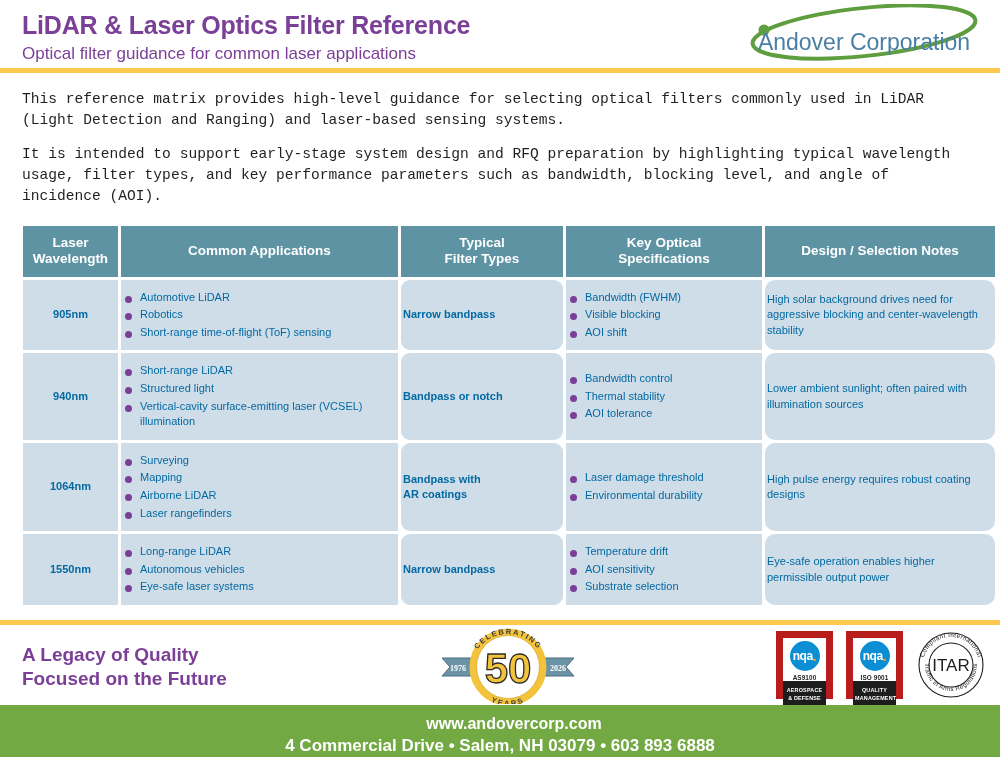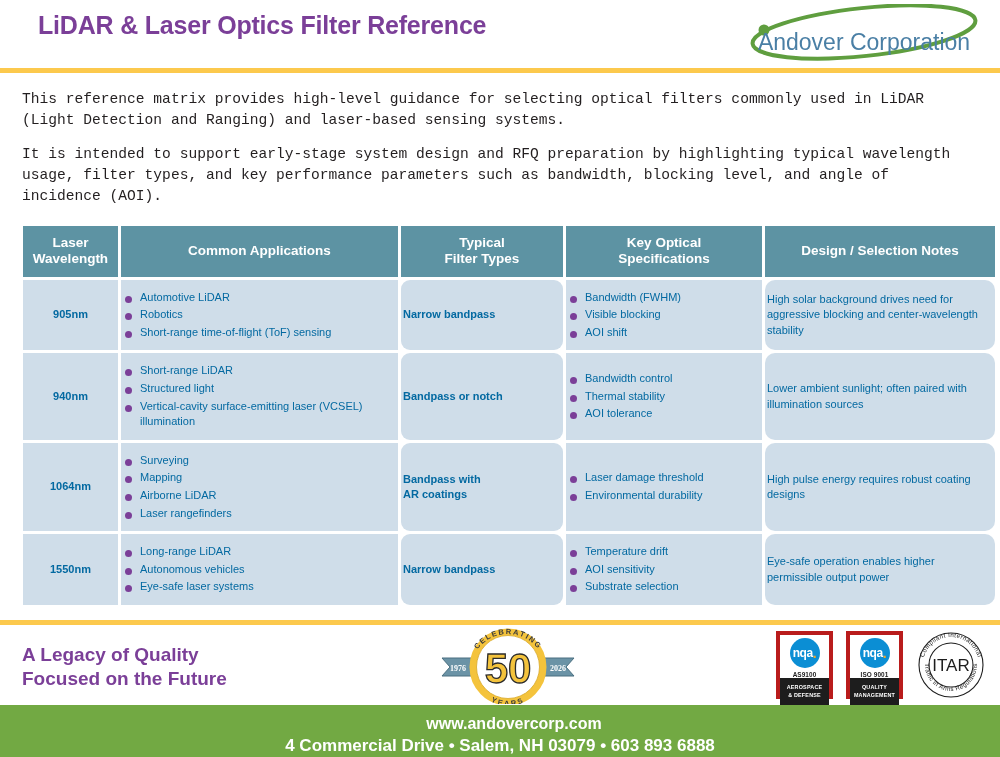--- a/index.html
+++ b/index.html
@@ -19,21 +19,21 @@
     position: relative;
     height: 68px;
     padding: 8px 20px 0 22px;
   }
   .header-title {
     font-size: 25px;
     font-weight: bold;
     color: #7b3f98;
     letter-spacing: -0.2px;
     line-height: 1.08;
-    margin: 4px 0 0 16px;
+    margin: 4px 0 0 0;
   }
   .header-sub {
     font-size: 17px;
     color: #7b3f98;
     line-height: 1.2;
     margin-top: 5px;
   }
   .logo-wrap {
     position: absolute;
     right: 18px;
@@ -191,21 +191,21 @@
     position: absolute;
     right: 14px;
     top: 5px;
     display: flex;
     align-items: center;
     gap: 13px;
   }
   .nqa-badge {
     width: 57px;
     height: 68px;
-    border: 4px solid #b91c1c;
+    border: 7px solid #b91c1c;
     background: #ffffff;
     display: flex;
     flex-direction: column;
     align-items: center;
   }
   .nqa-top {
     flex: 1;
     display: flex;
     flex-direction: column;
     align-items: center;
@@ -271,20 +271,21 @@
     font-weight: bold;
     line-height: 1.35;
     margin-top: 1px;
   }
 </style>
 </head>
 <body>
 
 <div class="header">
   <div class="header-title">LiDAR &amp; Laser Optics Filter Reference</div>
+  <div class="header-sub">Optical filter guidance for common laser applications</div>
 
   <div class="logo-wrap">
     <svg width="240" height="62" viewBox="0 0 240 62">
       <ellipse cx="122" cy="28" rx="112" ry="24" fill="none" stroke="#5f9e3f" stroke-width="4" transform="rotate(-6 122 28)"></ellipse>
       <circle cx="22" cy="26" r="5.5" fill="#5f9e3f"></circle>
       <text x="122" y="46" text-anchor="middle" font-family="'Liberation Sans', sans-serif" font-size="23" fill="#4a7fa5">Andover Corporation</text>
     </svg>
   </div>
 </div>
 

